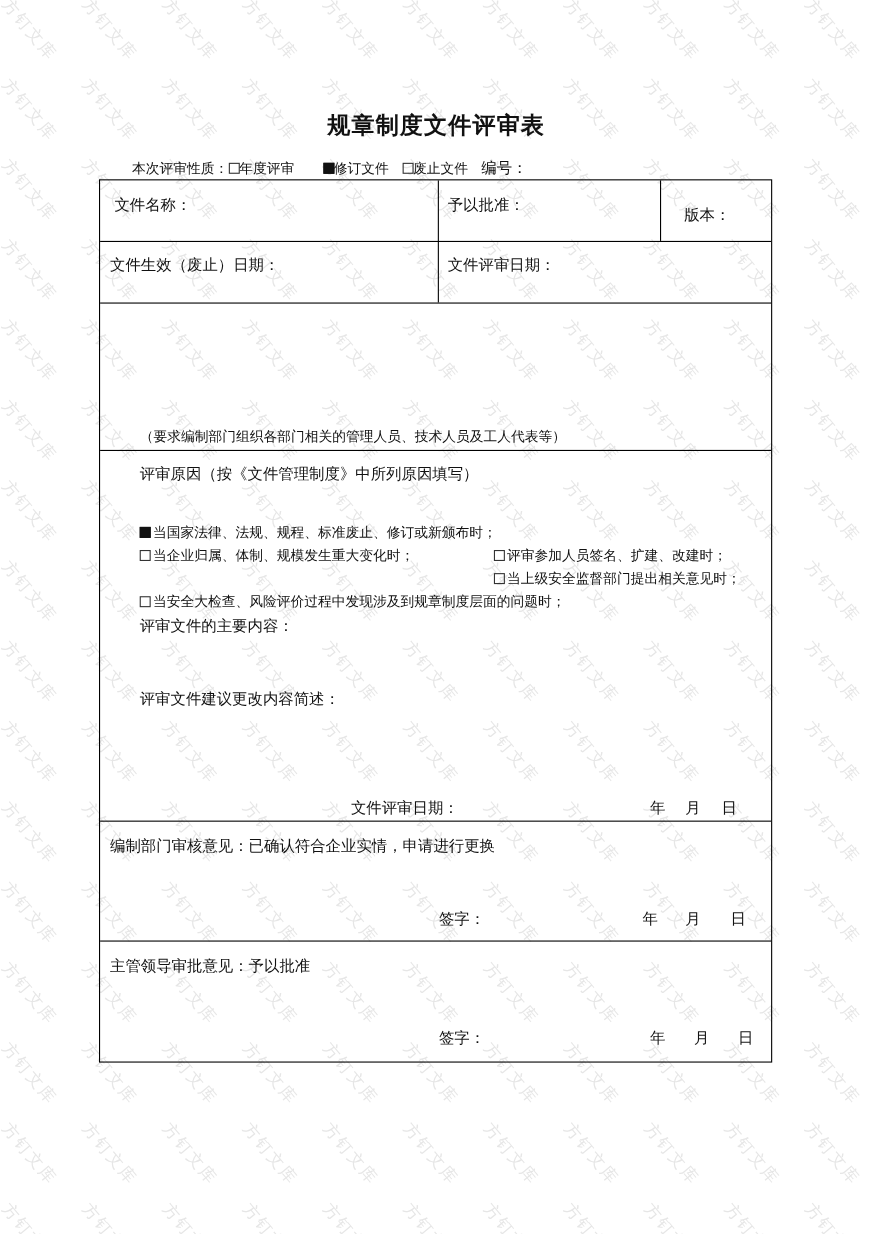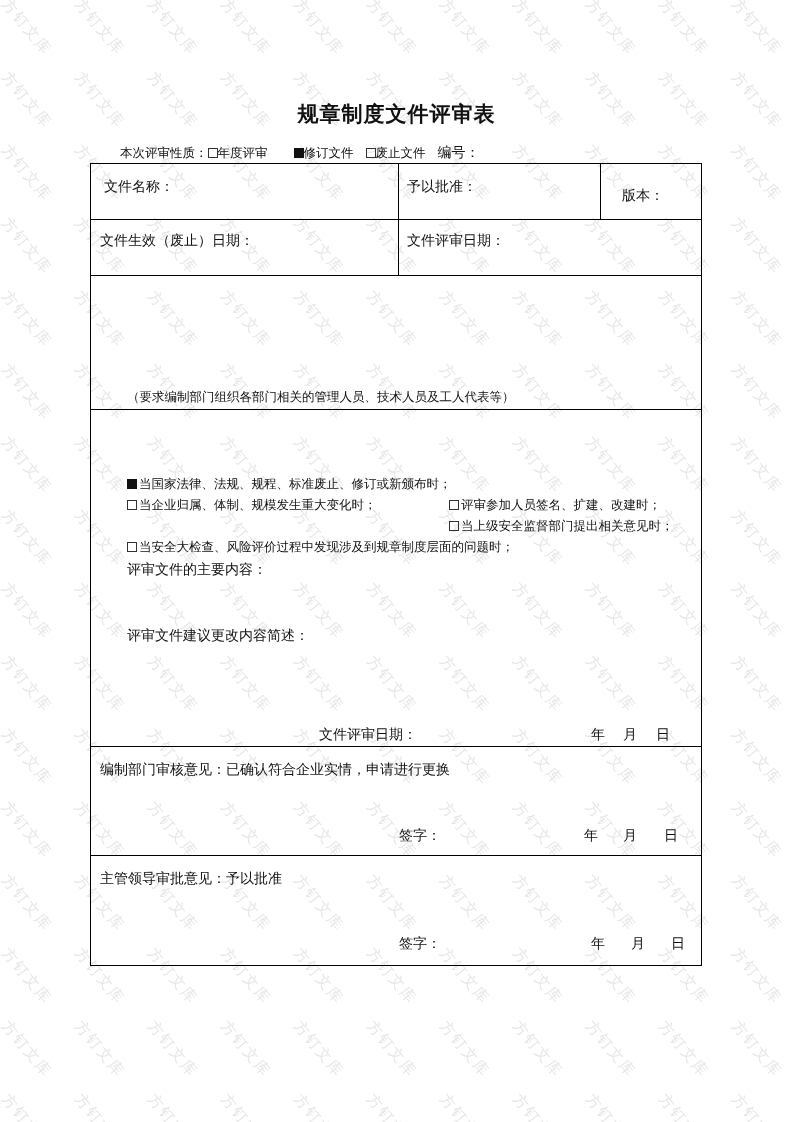--- a/index.html
+++ b/index.html
@@ -237,20 +237,21 @@
 
     <div class="cell-text" style="left:13px; top:14px">文件名称：</div>
     <div class="cell-text" style="left:316px; top:14px">予以批准：</div>
     <div class="cell-text" style="left:531px; top:23px">版本：</div>
 
     <div class="cell-text" style="left:9px; top:68px">文件生效（废止）日期：</div>
     <div class="cell-text" style="left:316px; top:68px">文件评审日期：</div>
 
     <div class="cell-text small" style="left:36px; top:225px">（要求编制部门组织各部门相关的管理人员、技术人员及工人代表等）</div>
 
+    <div class="cell-text" style="left:36px; top:258px">评审原因（按《文件管理制度》中所列原因填写）</div>
     <div class="reason-line" style="left:36px; top:281px"><span class="chk on"></span><span>当国家法律、法规、规程、标准废止、修订或新颁布时；</span></div>
     <div class="reason-line" style="left:36px; top:302px"><span class="chk"></span><span>当企业归属、体制、规模发生重大变化时；</span></div>
     <div class="reason-line" style="left:358px; top:302px"><span class="chk"></span><span>评审参加人员签名、扩建、改建时；</span></div>
     <div class="reason-line" style="left:358px; top:323px"><span class="chk"></span><span>当上级安全监督部门提出相关意见时；</span></div>
     <div class="reason-line" style="left:36px; top:344px"><span class="chk"></span><span>当安全大检查、风险评价过程中发现涉及到规章制度层面的问题时；</span></div>
 
     <div class="cell-text" style="left:36px; top:397px">评审文件的主要内容：</div>
     <div class="cell-text" style="left:36px; top:463px">评审文件建议更改内容简述：</div>
 
     <div class="cell-text" style="left:228px; top:562px">文件评审日期：</div>

